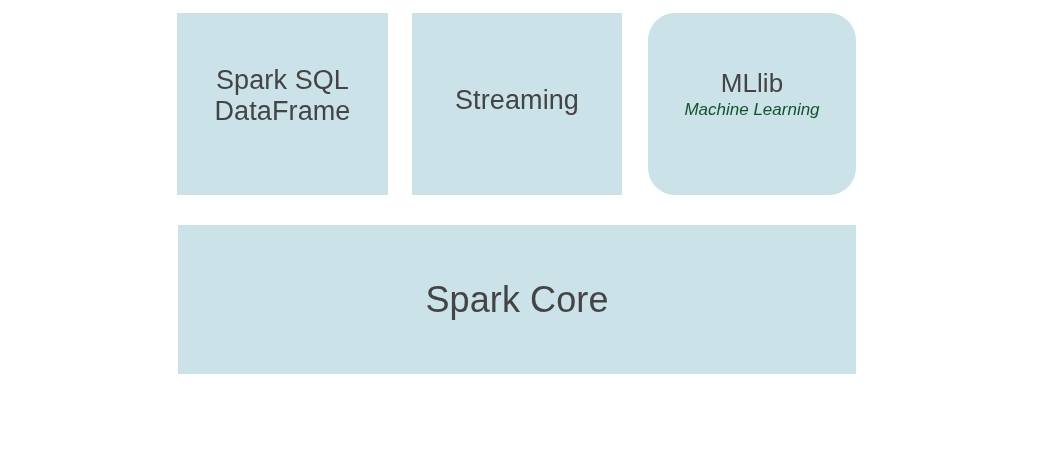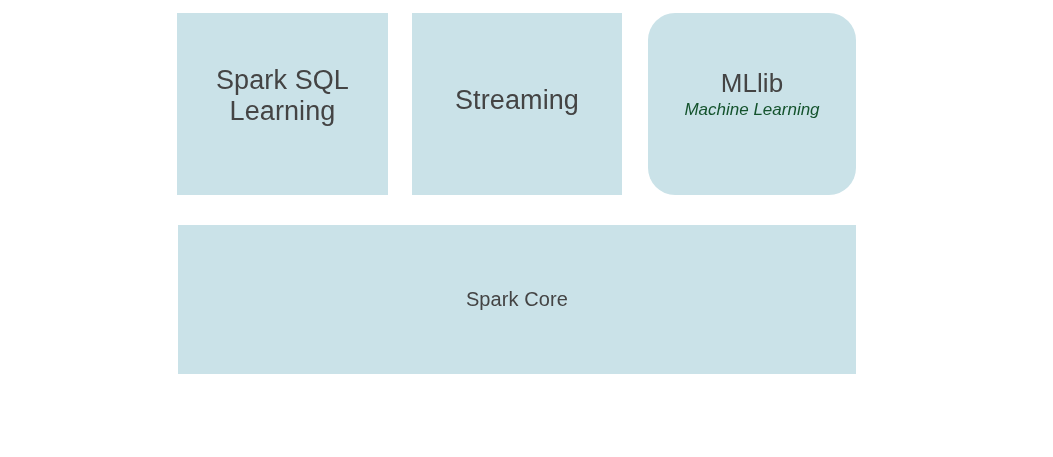--- a/index.html
+++ b/index.html
@@ -77,40 +77,40 @@
   #box-spark-sql .box-title {
     font-size: 27px;
   }
   #box-streaming .box-title {
     font-size: 27px;
   }
   #box-mllib .box-title {
     font-size: 26px;
   }
   #box-spark-core .box-title {
-    font-size: 20px;
+    font-size: 36px;
   }
   .box-subtitle {
     font-size: 17px;
     font-style: italic;
     font-weight: normal;
     color: #14532d;
     margin-top: 2px;
     white-space: nowrap;
   }
 </style>
 </head>
 <body>
 
 <div id="diagram-canvas">
 
   <div class="stack-box" id="box-spark-sql">
     <div class="box-title">
       <span class="box-title-line">Spark SQL</span>
-      <span class="box-title-line">Learning</span>
+      <span class="box-title-line">DataFrame</span>
     </div>
   </div>
 
   <div class="stack-box" id="box-streaming">
     <div class="box-title">
       <span class="box-title-line">Streaming</span>
     </div>
   </div>
 
   <div class="stack-box" id="box-mllib">

